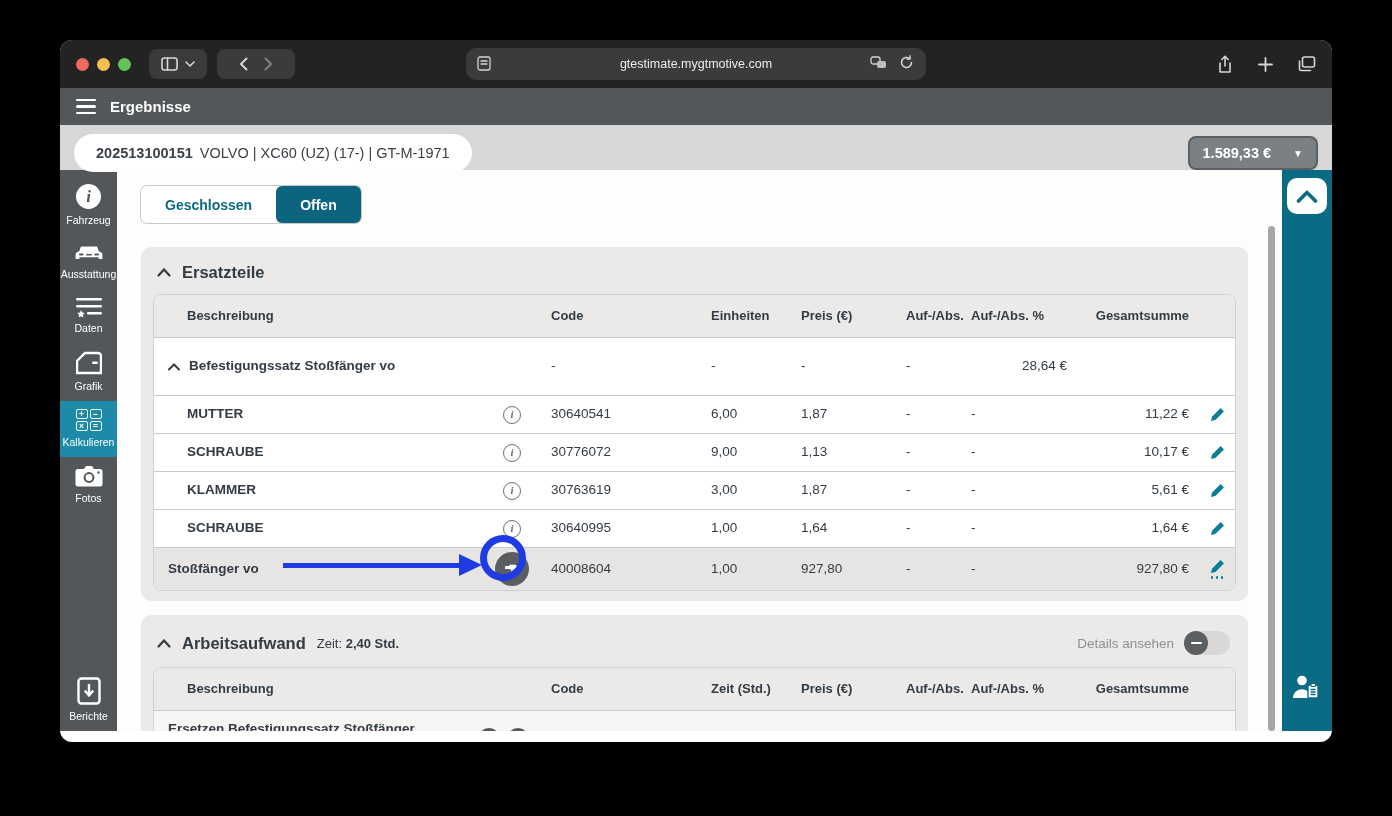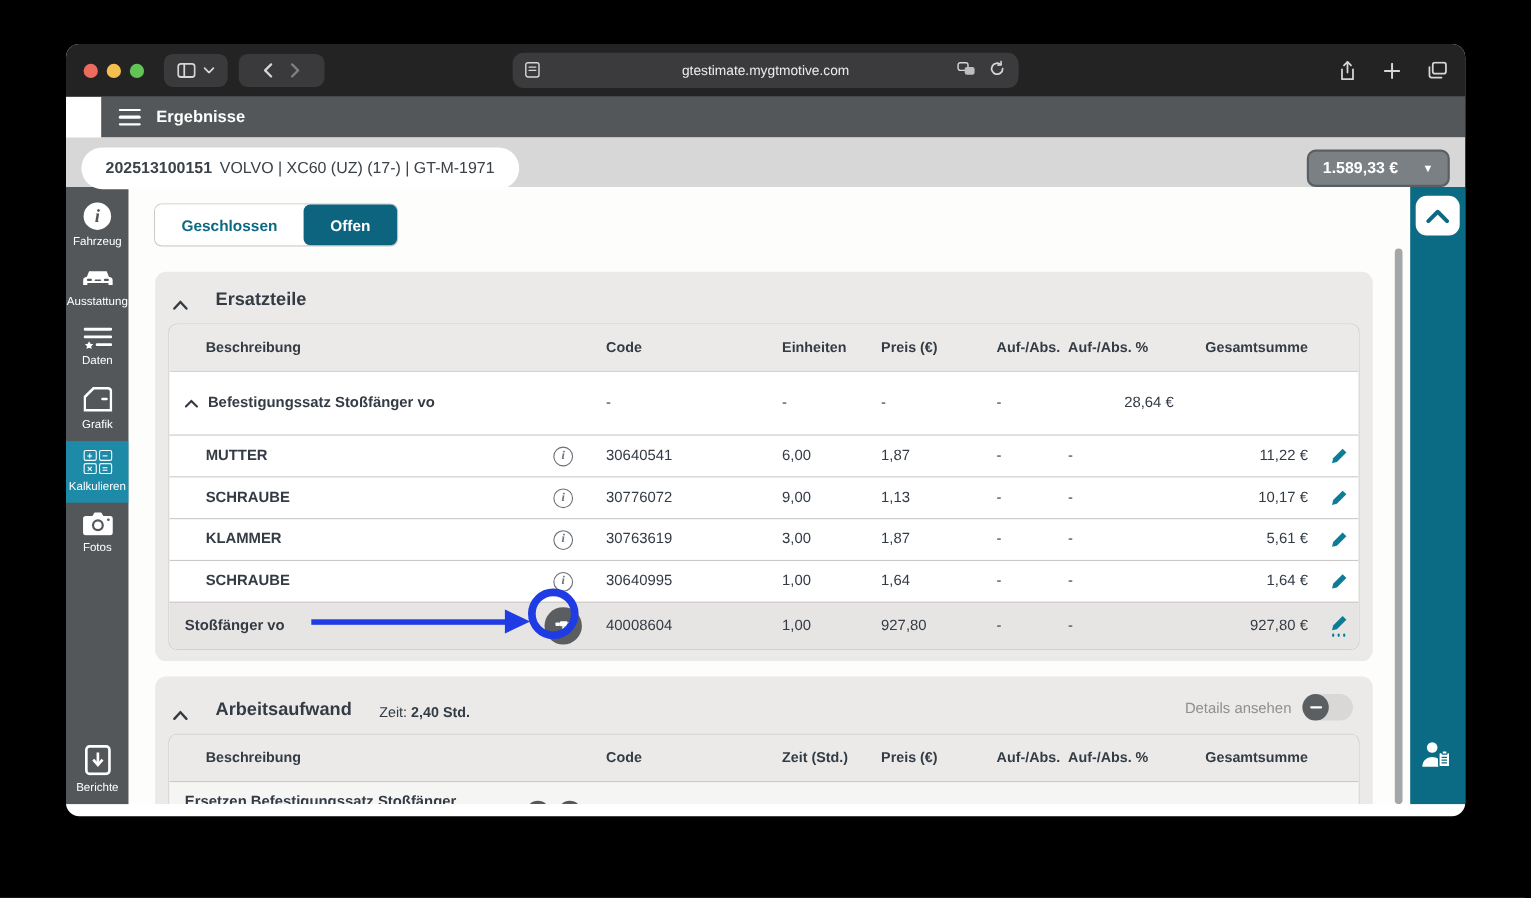--- a/index.html
+++ b/index.html
@@ -21,21 +21,21 @@
   .urlbar { position:absolute; left:50%; transform:translateX(-50%); width:460px; height:32px;
             background:#3b3b3d; border-radius:10px; display:flex; align-items:center; justify-content:center;
             color:#ececec; font-size:12.5px; }
   .url-left { position:absolute; left:11px; top:8px; }
   .url-right { position:absolute; right:12px; top:7px; display:flex; gap:12px; align-items:center; color:#bdbdbd; }
   .tb-right { margin-left:auto; display:flex; gap:25px; align-items:center; color:#d9d9d9; }
   .icon-stroke { stroke:#d6d6d6; fill:none; stroke-width:1.6; stroke-linecap:round; stroke-linejoin:round; }
   .dim { opacity:.45; }
 
   
-  .appheader { height:37px; background:#53575a; display:flex; align-items:center; gap:14px; padding:0 16px;margin-left:32px; }
+  .appheader { height:37px; background:#53575a; display:flex; align-items:center; gap:14px; padding:0 16px; }
   .hamburger { display:flex; flex-direction:column; gap:4px; cursor:pointer; }
   .hamburger div { width:20px; height:2.6px; background:#fff; border-radius:2px; }
   .app-title { color:#fff; font-size:15px; font-weight:bold; }
 
   
   .vehiclebar { height:45px; background:#d6d7d6; position:relative; }
   .vehicle-pill { position:absolute; left:14px; top:9px; height:38px; background:#fff; border-radius:19px;
                   display:flex; align-items:center; padding:0 22px; font-size:14.5px; color:#3a4147; gap:7px; }
   .vehicle-id { font-weight:bold; }
   .total-badge { position:absolute; right:14px; top:11px; height:34px; background:#7b8085; border:2px solid #5a5f63;
@@ -63,21 +63,21 @@
   .scroll-thumb { position:absolute; right:7px; top:56px; bottom:0; width:7px; background:#a4a7a8; border-radius:4px; }
 
   
   .seg { display:inline-flex; border-radius:6px; height:37px; margin-bottom:24px; box-shadow:0 0 0 1px #c9c9c7; }
   .seg-btn { padding:0 24px; display:flex; align-items:center; font-size:14px; font-weight:bold; cursor:pointer; }
   .seg-btn.inactive { background:#fff; color:#0c6981; border-radius:6px 0 0 6px; }
   .seg-btn.active { background:#0d647e; color:#fff; border-radius:6px; }
 
   
   .card { background:#ebeae8; border-radius:10px; padding:10px 12px 10px; margin-bottom:14px; position:relative; }
-  .card-head { display:flex; align-items:flex-end; gap:25px; padding:6px 6px 12px 4px; }
+  .card-head { display:flex; align-items:center; gap:11px; padding:6px 6px 12px 4px; }
   .card-title { font-size:16.5px; font-weight:bold; color:#333b45; }
   .chev-btn { cursor:pointer; display:flex; align-items:center; }
   .time-wrap { font-size:13px; color:#333b45; }
   .time-value { font-weight:bold; }
   .details-wrap { margin-left:auto; display:flex; align-items:center; gap:10px; }
   .details-label { font-size:13.5px; color:#8f8f8f; }
   .toggle { width:46px; height:24px; border-radius:12px; background:#d9d8d6; position:relative; cursor:pointer; }
   .toggle-knob { position:absolute; left:0; top:0; width:24px; height:24px; border-radius:50%; background:#5b5f62;
                  display:flex; align-items:center; justify-content:center; }
   .toggle-knob span { width:11px; height:2.4px; background:#fff; border-radius:2px; }

